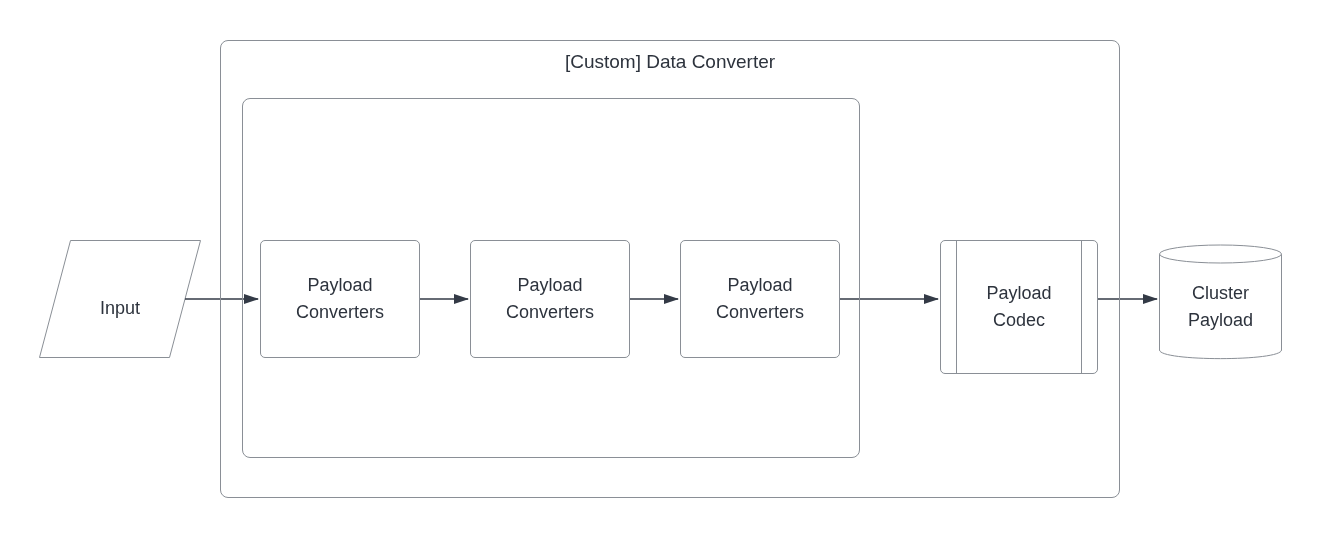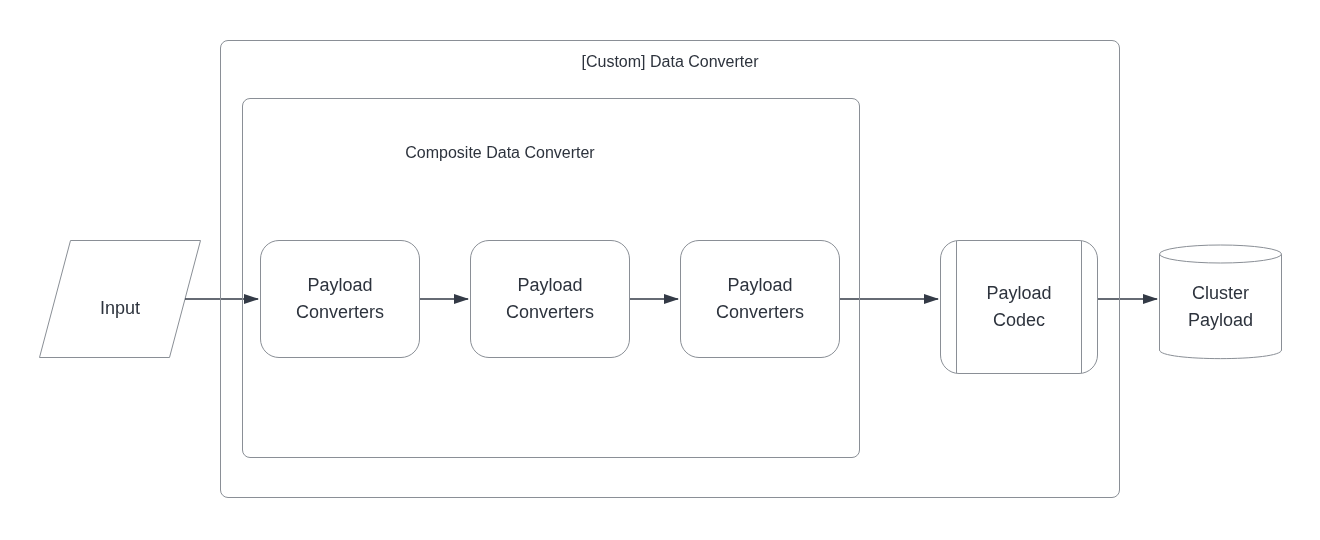--- a/index.html
+++ b/index.html
@@ -42,30 +42,30 @@
 
   .group-box {
     position: absolute;
     border: 1px solid var(--border);
     border-radius: 8px;
     background: transparent;
   }
   .group-label {
     position: absolute;
     text-align: center;
-    font-size: 16px;
+    font-size: 19px;
     line-height: 27px;
     color: var(--text);
     white-space: nowrap;
   }
 
   .node-box {
     position: absolute;
     border: 1px solid var(--border);
-    border-radius: 19px;
+    border-radius: 5px;
     background: var(--fill);
     display: flex;
     align-items: center;
     justify-content: center;
     text-align: center;
     font-size: 18px;
     line-height: 27px;
     color: var(--text);
   }
   .node-box .label-text { padding: 0 22px; }
@@ -111,21 +111,20 @@
     <line class="edge-line" marker-end="url(#arrowhead)" x1="420" y1="299" x2="468" y2="299"></line>
     <line class="edge-line" marker-end="url(#arrowhead)" x1="630" y1="299" x2="678" y2="299"></line>
     <line class="edge-line" marker-end="url(#arrowhead)" x1="840" y1="299" x2="938" y2="299"></line>
     <line class="edge-line" marker-end="url(#arrowhead)" x1="1098" y1="299" x2="1157" y2="299"></line>
   </svg>
 
   <div class="group-box" style="left:220px; top:40px; width:900px; height:458px;"></div>
   <div class="group-label" style="left:520px; top:48px; width:300px;">[Custom] Data Converter</div>
 
   <div class="group-box" style="left:242px; top:98px; width:618px; height:360px;"></div>
-  <div class="group-label" style="left:350px; top:139px; width:300px;">Composite Data Converter</div>
 
   <div class="float-label" style="left:40px; top:240px; width:160px; height:136px;">Input</div>
 
   <div class="node-box" style="left:260px; top:240px; width:160px; height:118px;">
     <span class="label-text">Payload Converters</span>
   </div>
   <div class="node-box" style="left:470px; top:240px; width:160px; height:118px;">
     <span class="label-text">Payload Converters</span>
   </div>
   <div class="node-box" style="left:680px; top:240px; width:160px; height:118px;">

